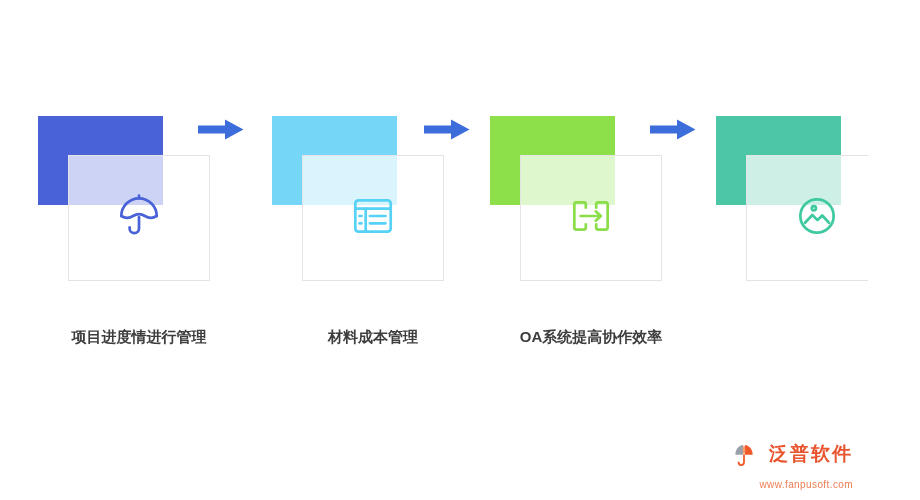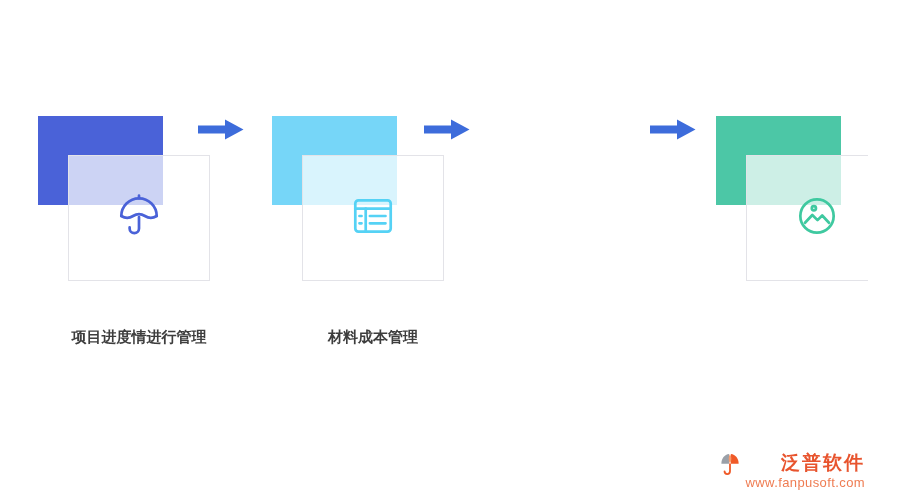--- a/index.html
+++ b/index.html
@@ -17,24 +17,24 @@
     position:absolute;left:30px;top:39px;width:142px;height:126px;
     background:rgba(255,255,255,0.72);border:1px solid #e3e3e8;box-sizing:border-box;
     display:flex;align-items:center;justify-content:center;
   }
   .label{
     position:absolute;left:0;top:212px;width:202px;text-align:center;
     font-size:15px;font-weight:700;color:#3d3d3d;white-space:nowrap;
   }
   .arrow{position:absolute;top:119px;width:46px;height:21px;}
   .arrow svg{display:block;}
-  .logo{position:absolute;right:3px;bottom:10px;display:flex;align-items:flex-start;gap:5px;}
+  .logo{position:absolute;right:15px;bottom:10px;display:flex;align-items:flex-start;gap:5px;}
   .logo-col{display:flex;flex-direction:column;align-items:flex-end;}
   .brand{font-size:19px;font-weight:700;color:#e8542e;letter-spacing:2px;line-height:1.15;}
-  .site{font-size:13px;color:#ef7c52;letter-spacing:0.4px;margin-top:1px;}
+  .site{font-size:10px;color:#ef7c52;letter-spacing:0.4px;margin-top:14px;}
 </style>
 </head>
 <body>
 
 <div class="canvas">
 
   <div class="step" style="left:38px">
     <div class="square sq0"></div>
     <div class="card">
       <span>
@@ -70,20 +70,34 @@
     </div>
     <div class="label">材料成本管理</div>
   </div>
 
   <div class="arrow" style="left:424px">
     <svg width="46" height="21" viewBox="0 0 46 21">
       <path d="M0 6.5 H27 V0.5 L45.5 10.5 L27 20.5 V14.5 H0 Z" fill="#3d6cdb"></path>
     </svg>
   </div>
 
+  <div class="step" style="left:490px">
+    <div class="square sq2"></div>
+    <div class="card">
+      <span>
+        <svg width="50" height="50" viewBox="0 0 48 48" fill="none" stroke="#8ade4a" stroke-width="2.6" stroke-linecap="round" stroke-linejoin="round">
+          <path d="M19 16 v-3 a2 2 0 0 0 -2 -2 h-7 a2 2 0 0 0 -2 2 v22 a2 2 0 0 0 2 2 h7 a2 2 0 0 0 2 -2 v-3"></path>
+          <path d="M29 16 v-3 a2 2 0 0 1 2 -2 h7 a2 2 0 0 1 2 2 v22 a2 2 0 0 1 -2 2 h-7 a2 2 0 0 1 -2 -2 v-3"></path>
+          <path d="M14 24 H33"></path>
+          <path d="M28.5 19.5 L33.5 24 L28.5 28.5"></path>
+        </svg>
+      </span>
+    </div>
+    <div class="label">OA系统提高协作效率</div>
+  </div>
 
   <div class="arrow" style="left:650px">
     <svg width="46" height="21" viewBox="0 0 46 21">
       <path d="M0 6.5 H27 V0.5 L45.5 10.5 L27 20.5 V14.5 H0 Z" fill="#3d6cdb"></path>
     </svg>
   </div>
 
   <div class="step" style="left:716px">
     <div class="square sq3"></div>
     <div class="card">

